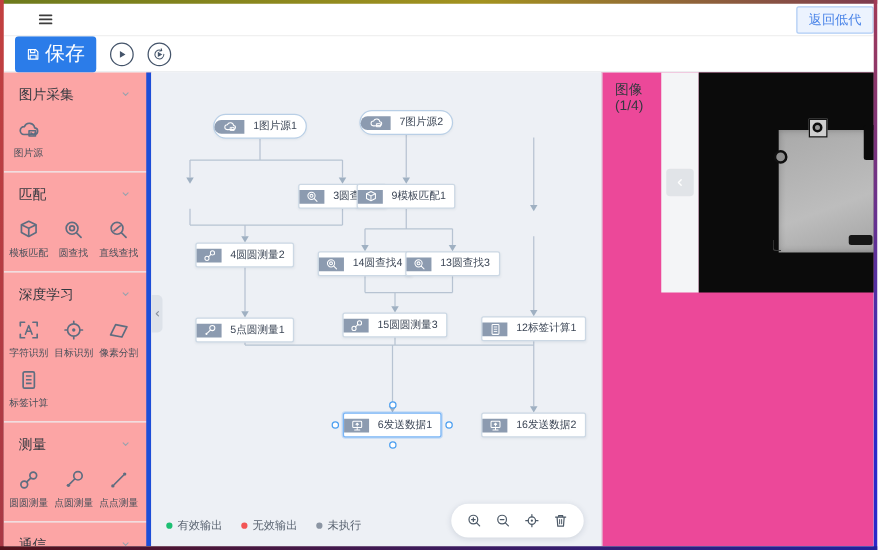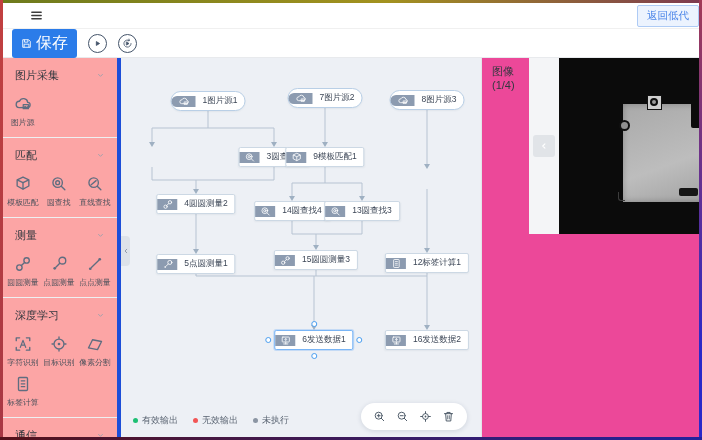--- a/index.html
+++ b/index.html
@@ -326,20 +326,55 @@
             <svg>
                 <use href="#i-linefind"></use>
               </svg>
             <span class="ilbl">直线查找</span>
           </div>
         </div>
       </div>
 
       <div class="sec">
         <div class="sec-h">
+          <span>深度学习</span>
+          <svg>
+              <use href="#i-chevd"></use>
+            </svg>
+        </div>
+        <div class="items">
+          <div class="item">
+            <svg>
+                <use href="#i-ocr"></use>
+              </svg>
+            <span class="ilbl">字符识别</span>
+          </div>
+          <div class="item">
+            <svg>
+                <use href="#i-target"></use>
+              </svg>
+            <span class="ilbl">目标识别</span>
+          </div>
+          <div class="item">
+            <svg>
+                <use href="#i-seg"></use>
+              </svg>
+            <span class="ilbl">像素分割</span>
+          </div>
+          <div class="item">
+            <svg>
+                <use href="#i-doc"></use>
+              </svg>
+            <span class="ilbl">标签计算</span>
+          </div>
+        </div>
+      </div>
+
+      <div class="sec">
+        <div class="sec-h">
           <span>测量</span>
           <svg>
               <use href="#i-chevd"></use>
             </svg>
         </div>
         <div class="items">
           <div class="item">
             <svg>
                 <use href="#i-mcc"></use>
               </svg>
@@ -349,55 +384,20 @@
             <svg>
                 <use href="#i-mpc"></use>
               </svg>
             <span class="ilbl">点圆测量</span>
           </div>
           <div class="item">
             <svg>
                 <use href="#i-mpp"></use>
               </svg>
             <span class="ilbl">点点测量</span>
-          </div>
-        </div>
-      </div>
-
-      <div class="sec">
-        <div class="sec-h">
-          <span>深度学习</span>
-          <svg>
-              <use href="#i-chevd"></use>
-            </svg>
-        </div>
-        <div class="items">
-          <div class="item">
-            <svg>
-                <use href="#i-ocr"></use>
-              </svg>
-            <span class="ilbl">字符识别</span>
-          </div>
-          <div class="item">
-            <svg>
-                <use href="#i-target"></use>
-              </svg>
-            <span class="ilbl">目标识别</span>
-          </div>
-          <div class="item">
-            <svg>
-                <use href="#i-seg"></use>
-              </svg>
-            <span class="ilbl">像素分割</span>
-          </div>
-          <div class="item">
-            <svg>
-                <use href="#i-doc"></use>
-              </svg>
-            <span class="ilbl">标签计算</span>
           </div>
         </div>
       </div>
 
       <div class="sec">
         <div class="sec-h">
           <span>通信</span>
           <svg>
               <use href="#i-chevd"></use>
             </svg>
@@ -450,28 +450,20 @@
         <span class="nl">1图片源1</span>
       </div>
       <div class="node pill" style="left:204px;top:30px">
         <span class="ni">
             <svg>
               <use href="#i-cloud"></use>
             </svg>
           </span>
         <span class="nl">7图片源2</span>
       </div>
-      <div class="node pill" style="left:306px;top:32px">
-        <span class="ni">
-            <svg>
-              <use href="#i-cloud"></use>
-            </svg>
-          </span>
-        <span class="nl">8图片源3</span>
-      </div>
 
       <div class="node" style="left:153px;top:89px">
         <span class="ni">
             <svg>
               <use href="#i-find"></use>
             </svg>
           </span>
         <span class="nl">3圆查找1</span>
       </div>
       <div class="node" style="left:204px;top:89px">

